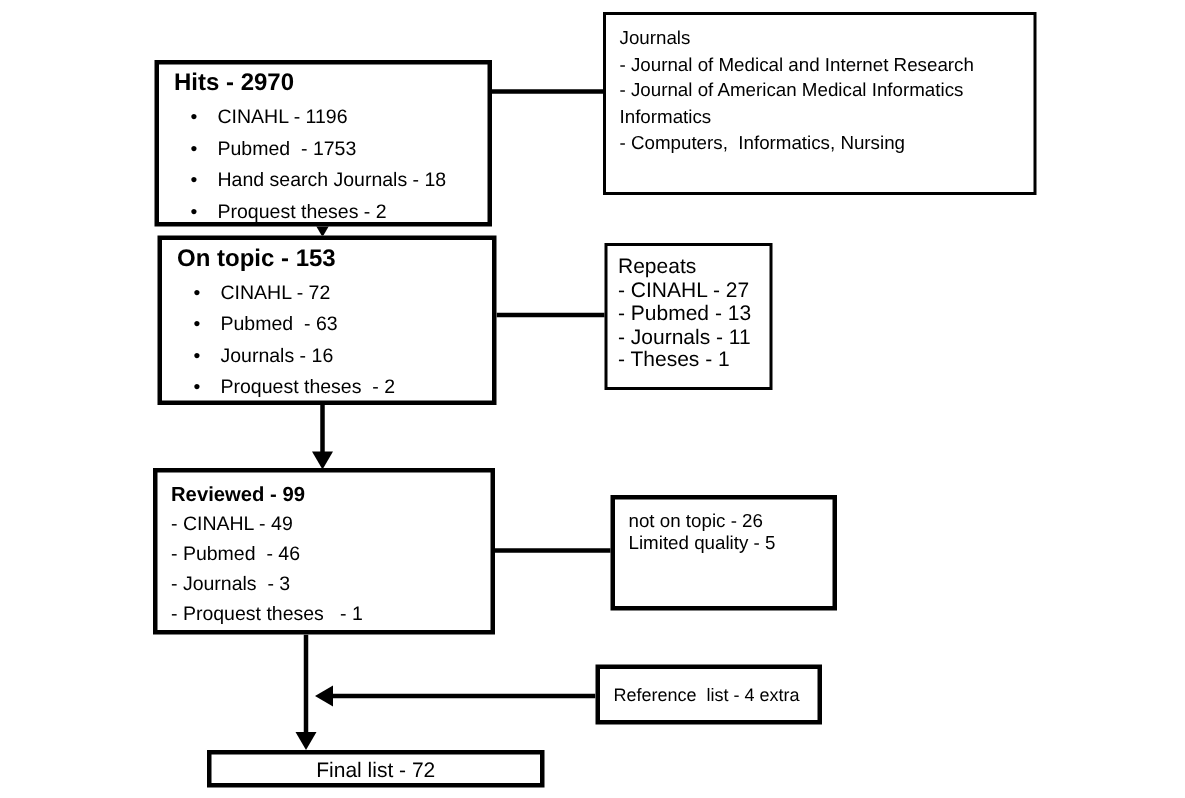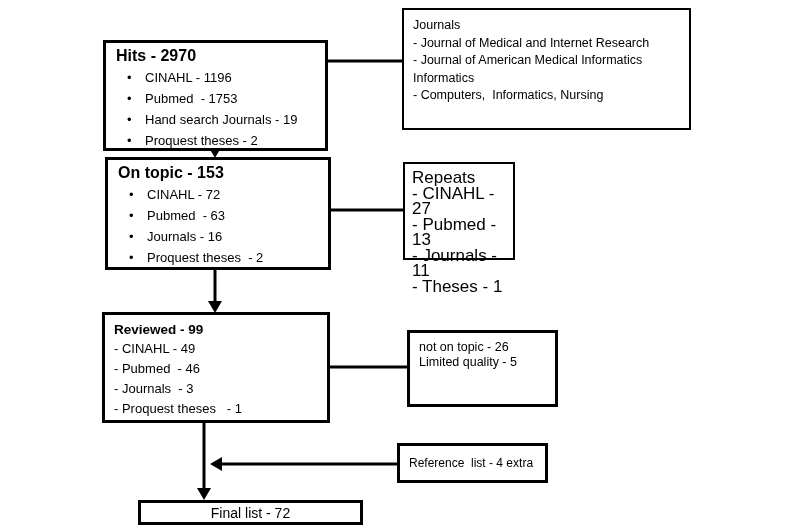--- a/index.html
+++ b/index.html
@@ -23,21 +23,21 @@
   .blt { width:31px; padding-left:13px; box-sizing:border-box; flex:0 0 auto; }
 
   .box-reviewed { left:102px; top:312px; width:228px; height:111px; padding:5px 9px; }
   .title-md { font-size:13.5px; font-weight:bold; line-height:19px; }
   .box-reviewed .line { font-size:13px; line-height:20px; }
 
   
   .box-journals { left:402px; top:8px; width:289px; height:122px; border-width:2px;
                   padding:7px 9px; font-size:12.5px; line-height:17.5px; }
   .box-repeats  { left:403px; top:162px; width:112px; height:98px; border-width:2px;
-                  padding:6px 7px; font-size:17px; line-height:15.5px; }
+                  padding:6px 7px; font-size:14px; line-height:15.5px; }
   .box-cull     { left:407px; top:330px; width:151px; height:77px;
                   padding:7px 9px; font-size:12.5px; line-height:15px; }
   .box-reference{ left:397px; top:443px; width:151px; height:40px;
                   display:flex; align-items:center; padding-left:9px; font-size:12px; }
 
   .box-final    { left:110px; top:500px; width:225px; height:25px;
                   display:flex; align-items:center; justify-content:center; font-size:14px;margin-left:28px; }
 </style>
 </head>
 <body>
@@ -79,21 +79,21 @@
       <li>
           <span class="blt">•</span>
           <span class="txt">CINAHL - 1196</span>
         </li>
       <li>
           <span class="blt">•</span>
           <span class="txt">Pubmed  - 1753</span>
         </li>
       <li>
           <span class="blt">•</span>
-          <span class="txt">Hand search Journals - 19</span>
+          <span class="txt">Hand search Journals - 18</span>
         </li>
       <li>
           <span class="blt">•</span>
           <span class="txt">Proquest theses - 2</span>
         </li>
     </ul>
   </div>
 
   <div class="box box-journals">
     <div class="txt">Journals</div>

